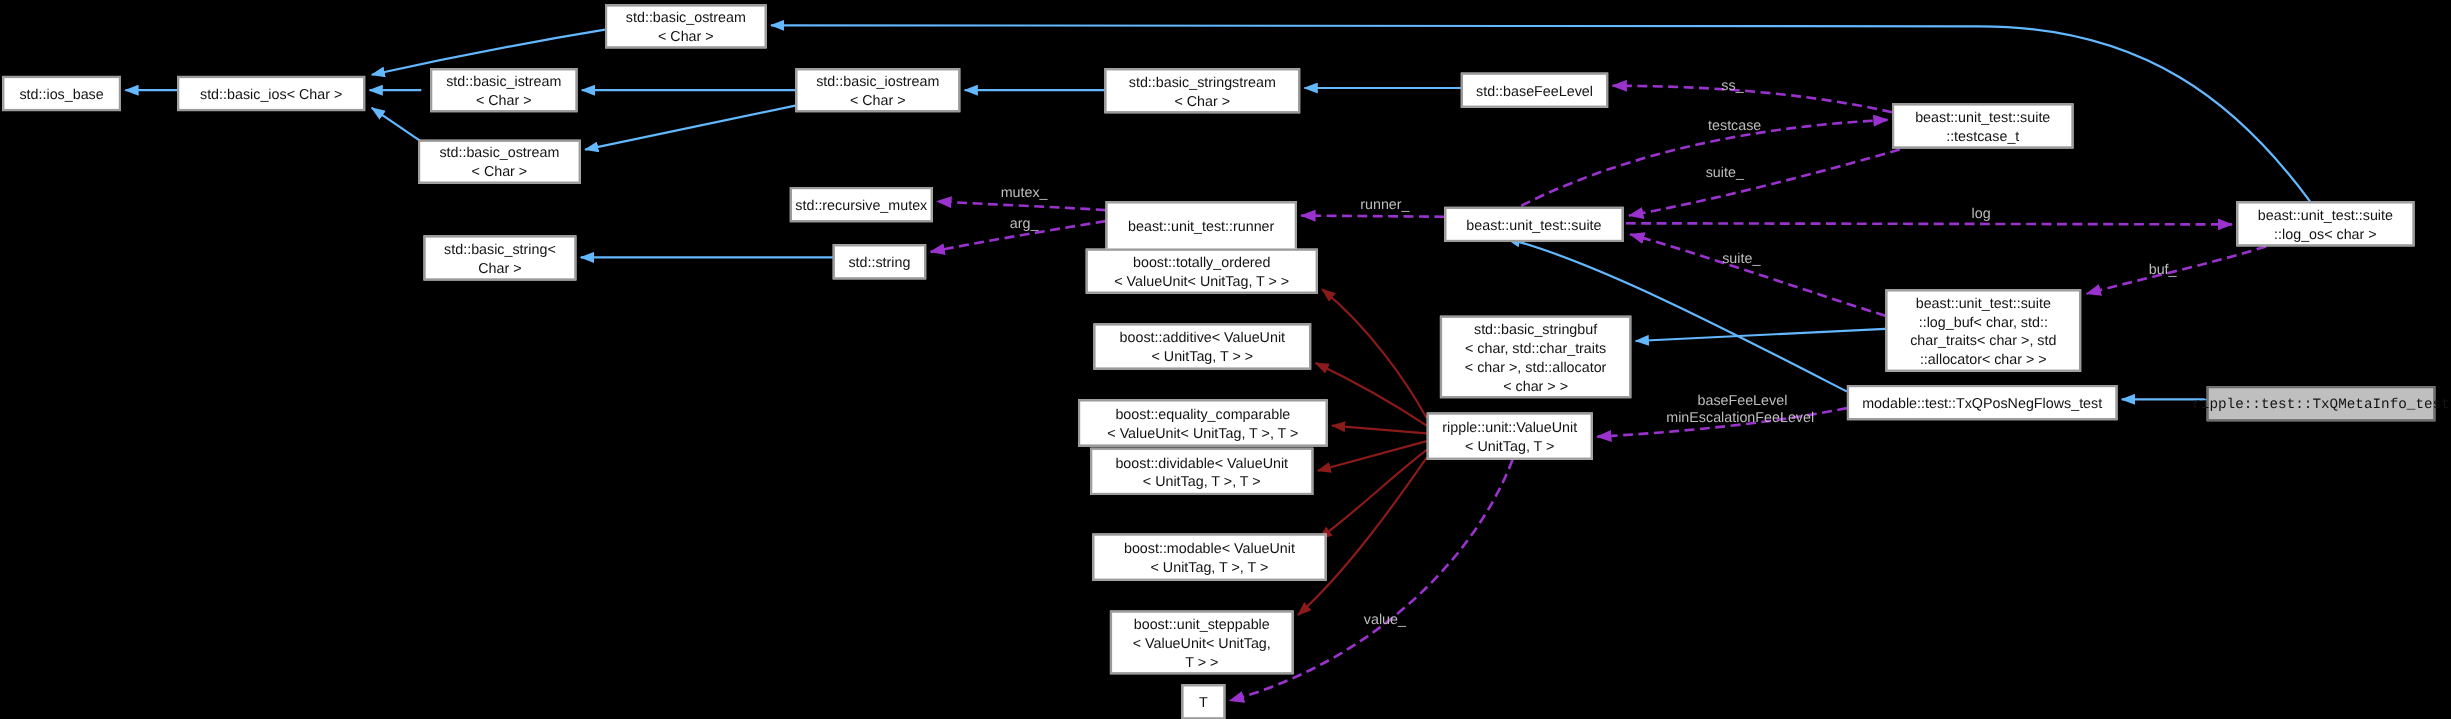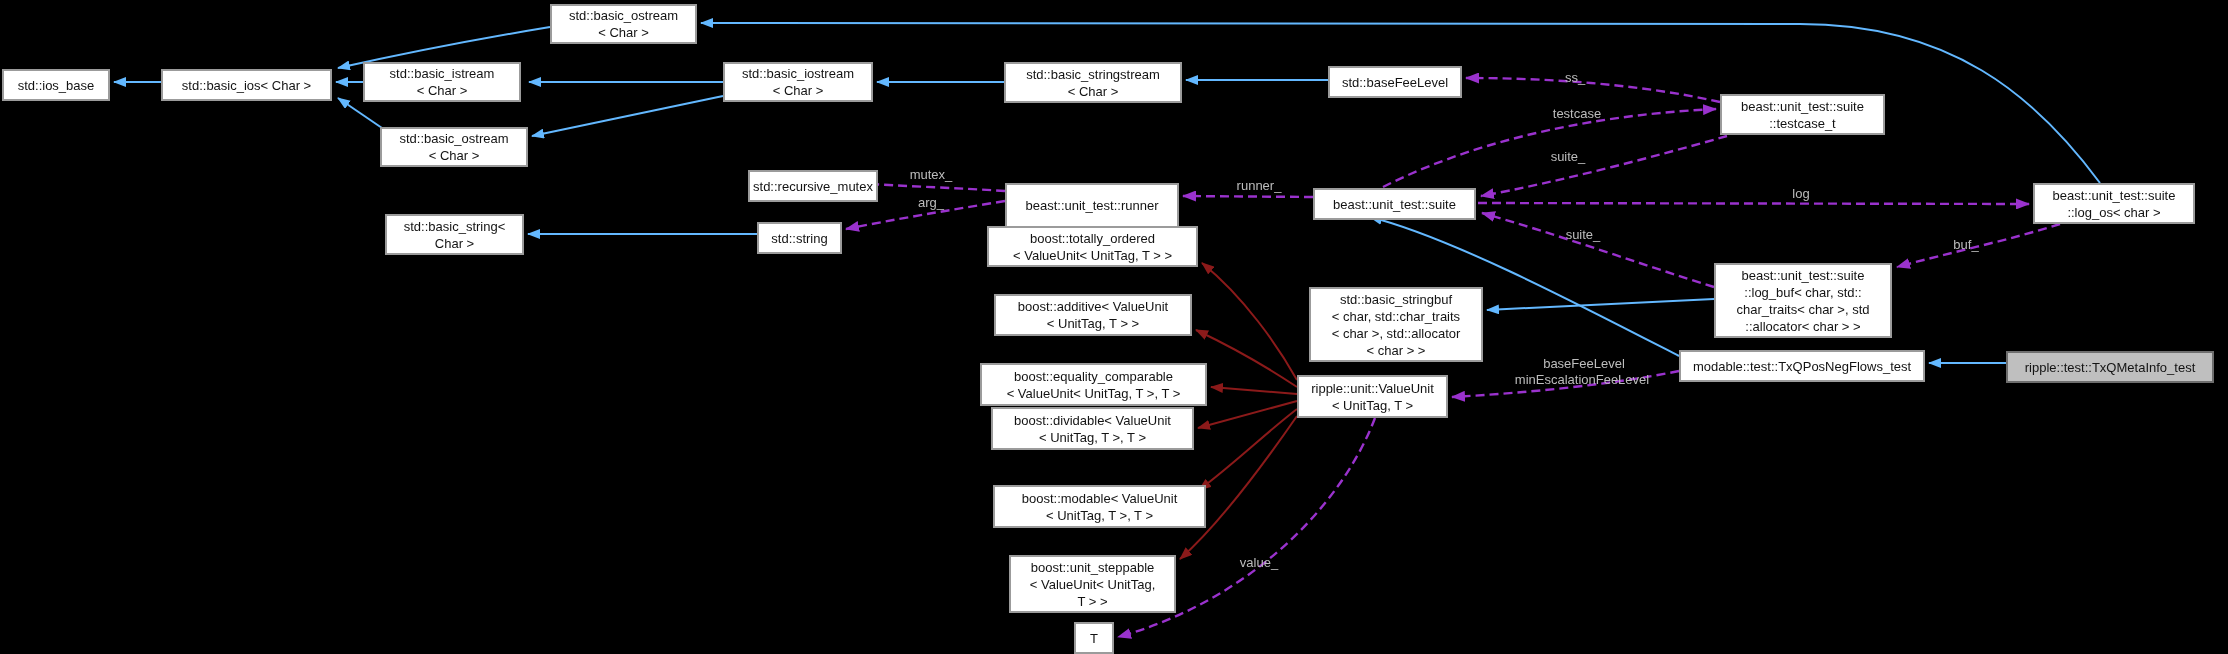--- a/index.html
+++ b/index.html
@@ -2,21 +2,21 @@
 <html><head>
 <meta charset="utf-8">
 <style>
   html,body{margin:0;padding:0;background:#000;}
   #diagram{position:relative;width:2228px;height:654px;background:#000;overflow:hidden;
            font-family:"Liberation Sans",sans-serif;}
   #edges{position:absolute;left:0;top:0;}
   .node{position:absolute;box-sizing:border-box;background:#ffffff;border:2px solid #9b9b9b;
         color:#131313;display:flex;align-items:center;justify-content:center;text-align:center;
         white-space:pre-line;font:13px/17px "Liberation Sans",sans-serif;padding:14px 4px;cursor:pointer;}
-  .node.highlight{background:#bfbfbf;border-color:#6e6e6e;}
+  .node.highlight{background:#bfbfbf;border-color:#6e6e6e;font-family:Liberation Mono, monospace;}
   .edge-label{font:13px "Liberation Sans",sans-serif;fill:#bdbdbd;text-anchor:middle;}
 </style>
 </head>
 <body>
 
 <div id="diagram">
 
   <svg id="edges" width="2228" height="654" viewBox="0 0 2228 654">
     <defs>
       <marker id="ab" markerWidth="13" markerHeight="10" refX="12" refY="5" orient="auto" markerUnits="userSpaceOnUse">
@@ -80,32 +80,32 @@
     <text class="edge-label" x="1583" y="239">suite_</text>
     <text class="edge-label" x="1584" y="368">baseFeeLevel</text>
     <text class="edge-label" x="1582" y="384">minEscalationFeeLevel</text>
     <text class="edge-label" x="1259" y="567">value_</text>
   </svg>
 
   <div class="node" style="left:550px;top:4px;width:147px;height:40px">std::basic_ostream
 &lt; Char &gt;</div>
   <div class="node" style="left:2px;top:69px;width:108px;height:26px">std::ios_base</div>
   <div class="node" style="left:161px;top:69px;width:171px;height:27px">std::basic_ios&lt; Char &gt;</div>
-  <div class="node" style="left:363px;top:62px;width:158px;height:40px">std::basic_istream
+  <div class="node" style="left:391px;top:62px;width:134px;height:40px">std::basic_istream
 &lt; Char &gt;</div>
   <div class="node" style="left:380px;top:127px;width:148px;height:40px">std::basic_ostream
 &lt; Char &gt;</div>
   <div class="node" style="left:723px;top:62px;width:150px;height:40px">std::basic_iostream
 &lt; Char &gt;</div>
   <div class="node" style="left:1004px;top:62px;width:178px;height:41px">std::basic_stringstream
 &lt; Char &gt;</div>
   <div class="node" style="left:1328px;top:66px;width:134px;height:27px">std::baseFeeLevel</div>
   <div class="node" style="left:1720px;top:94px;width:165px;height:41px">beast::unit_test::suite
 ::testcase_t</div>
-  <div class="node" style="left:748px;top:170px;width:130px;height:26px">std::recursive_mutex</div>
+  <div class="node" style="left:718px;top:170px;width:130px;height:26px">std::recursive_mutex</div>
   <div class="node" style="left:1005px;top:183px;width:174px;height:45px">beast::unit_test::runner</div>
   <div class="node" style="left:1313px;top:188px;width:163px;height:27px">beast::unit_test::suite</div>
   <div class="node" style="left:385px;top:214px;width:139px;height:41px">std::basic_string&lt;
 Char &gt;</div>
   <div class="node" style="left:757px;top:222px;width:85px;height:25px">std::string</div>
   <div class="node" style="left:994px;top:294px;width:198px;height:42px">boost::additive&lt; ValueUnit
 &lt; UnitTag, T &gt; &gt;</div>
   <div class="node" style="left:987px;top:226px;width:211px;height:41px">boost::totally_ordered
 &lt; ValueUnit&lt; UnitTag, T &gt; &gt;</div>
   <div class="node" style="left:980px;top:363px;width:227px;height:43px">boost::equality_comparable

